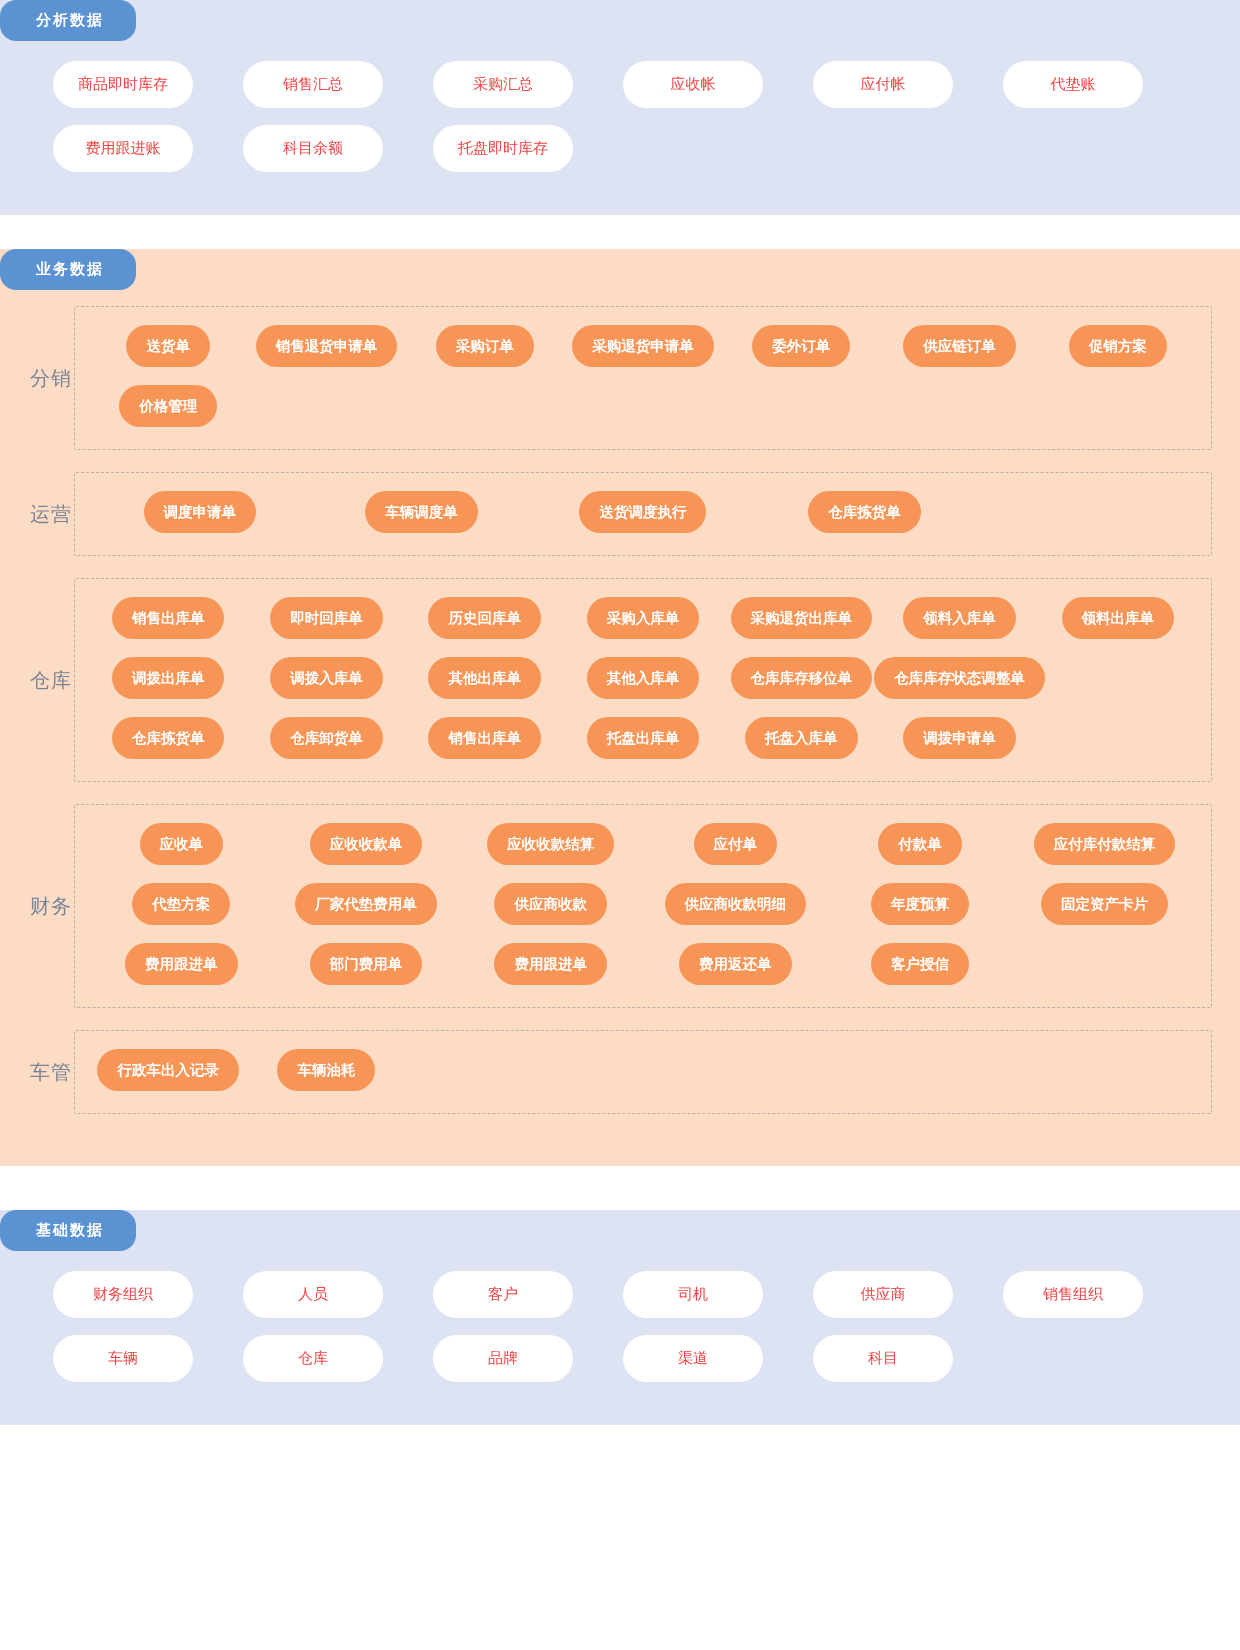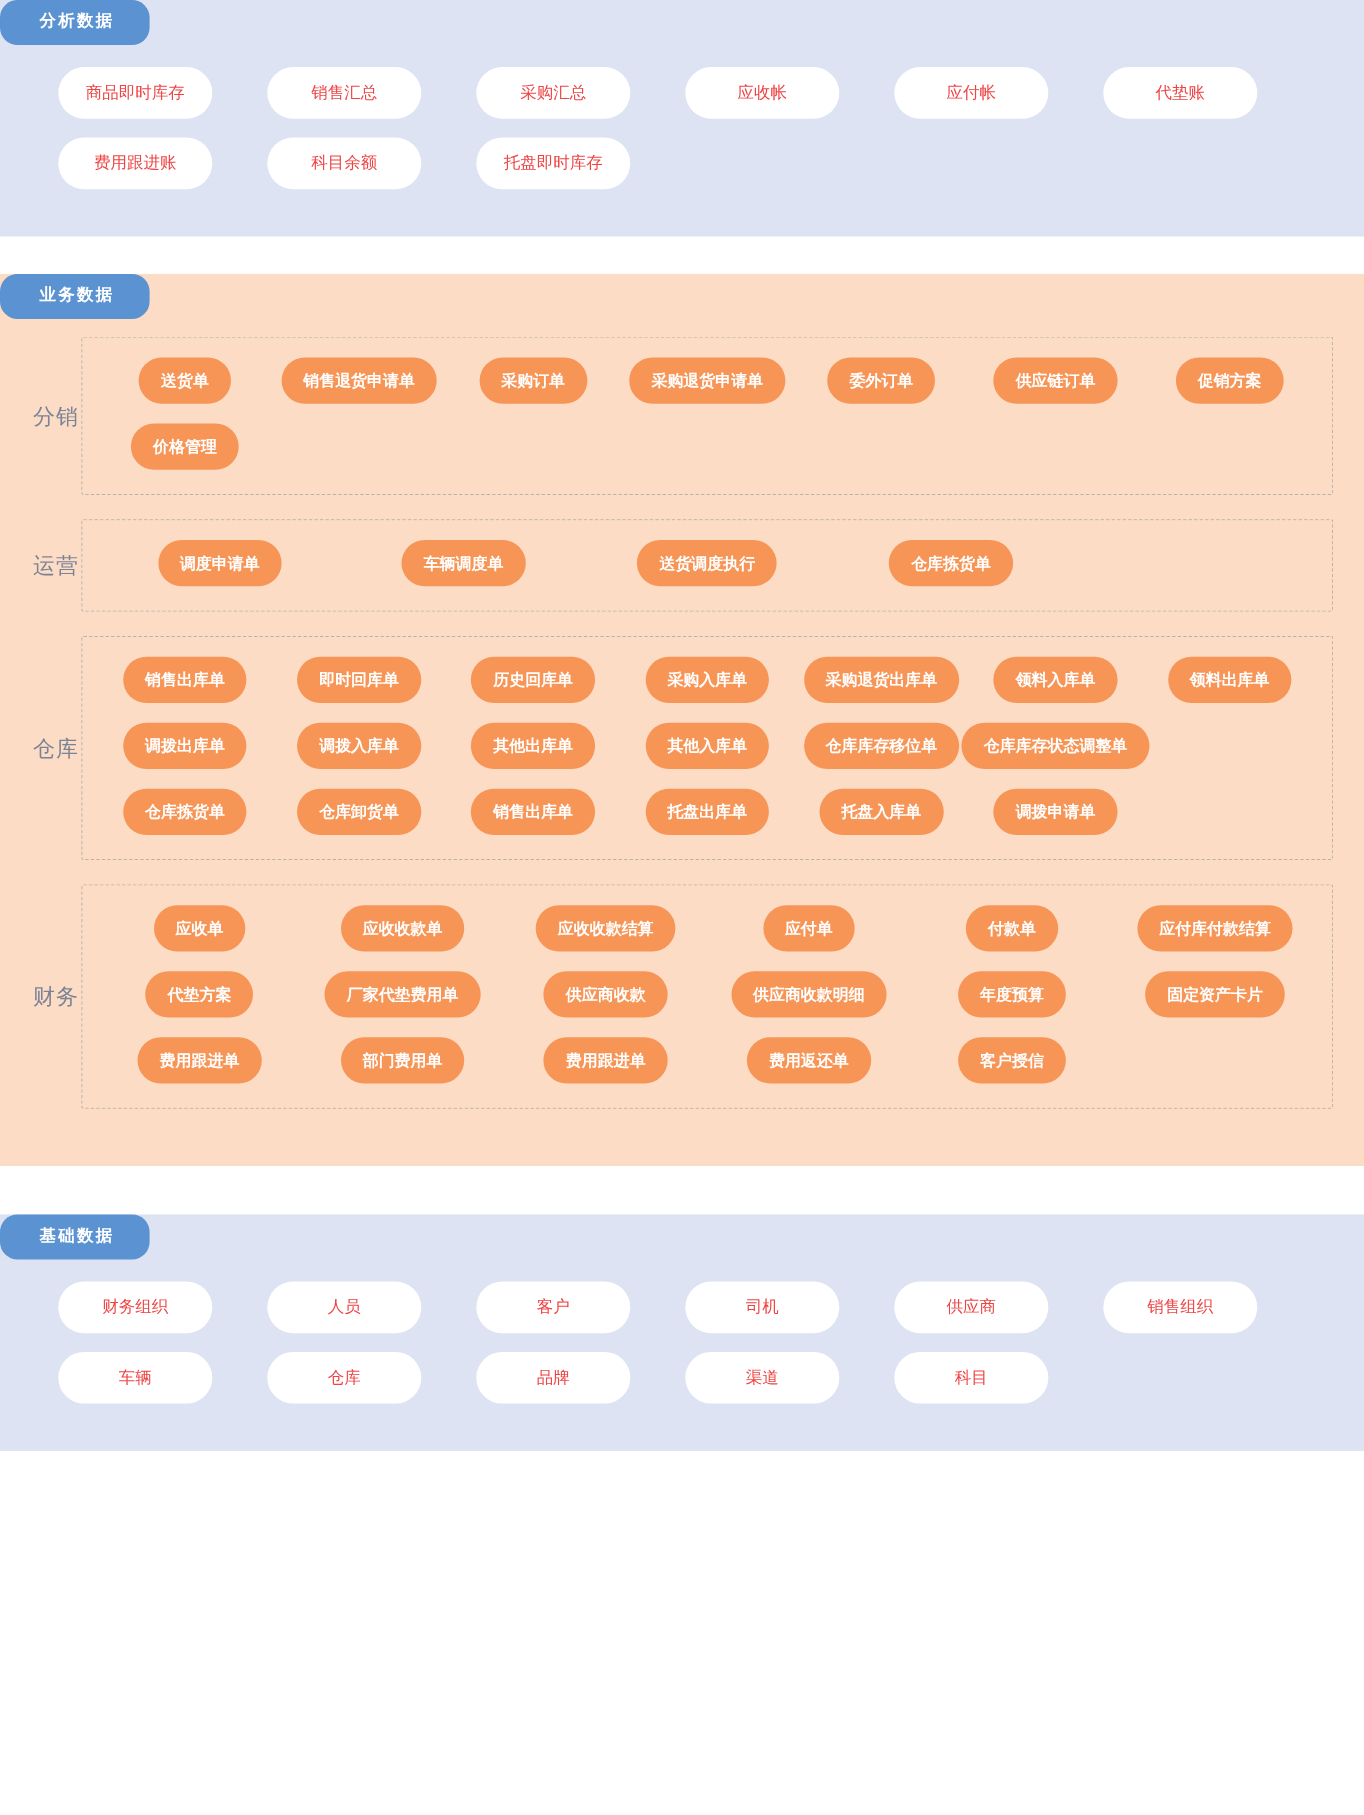--- a/index.html
+++ b/index.html
@@ -319,20 +319,31 @@
               <div class="chip">费用跟进单</div>
             </div>
             <div class="chip-cell">
               <div class="chip">费用返还单</div>
             </div>
             <div class="chip-cell">
               <div class="chip">客户授信</div>
             </div>
           </div>
         </div>
+        <div class="group-row">
+          <div class="group-label">车管</div>
+          <div class="group-box cols-7">
+            <div class="chip-cell">
+              <div class="chip">行政车出入记录</div>
+            </div>
+            <div class="chip-cell">
+              <div class="chip">车辆油耗</div>
+            </div>
+          </div>
+        </div>
       </div>
   </div>
 
   <div class="gap-white big"></div>
 
   <div class="section blue">
     <div class="sec-tab">基础数据</div>
     <div class="pill-grid" id="basic-grid">
         <div class="pill-cell">
           <div class="pill">财务组织</div>

